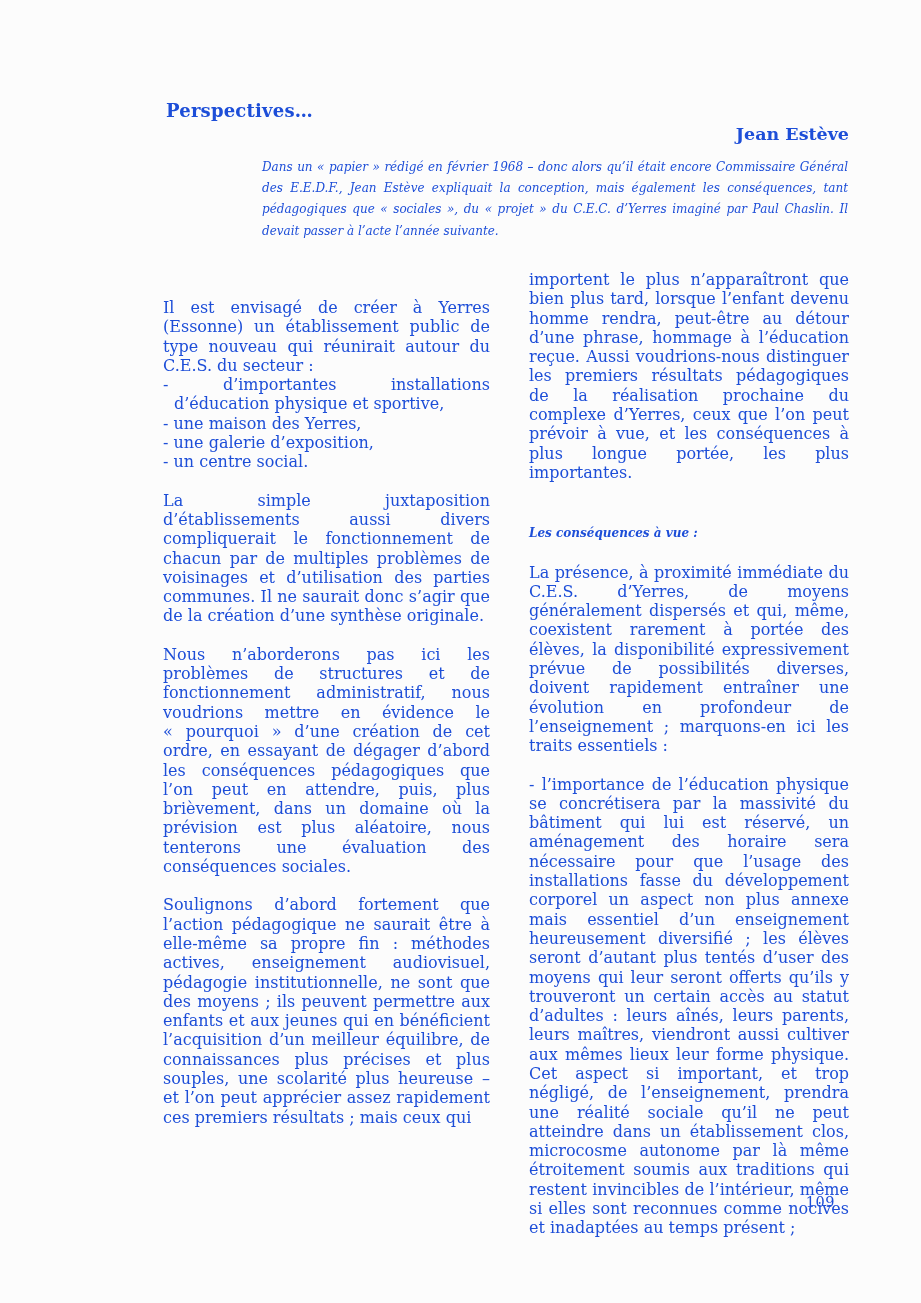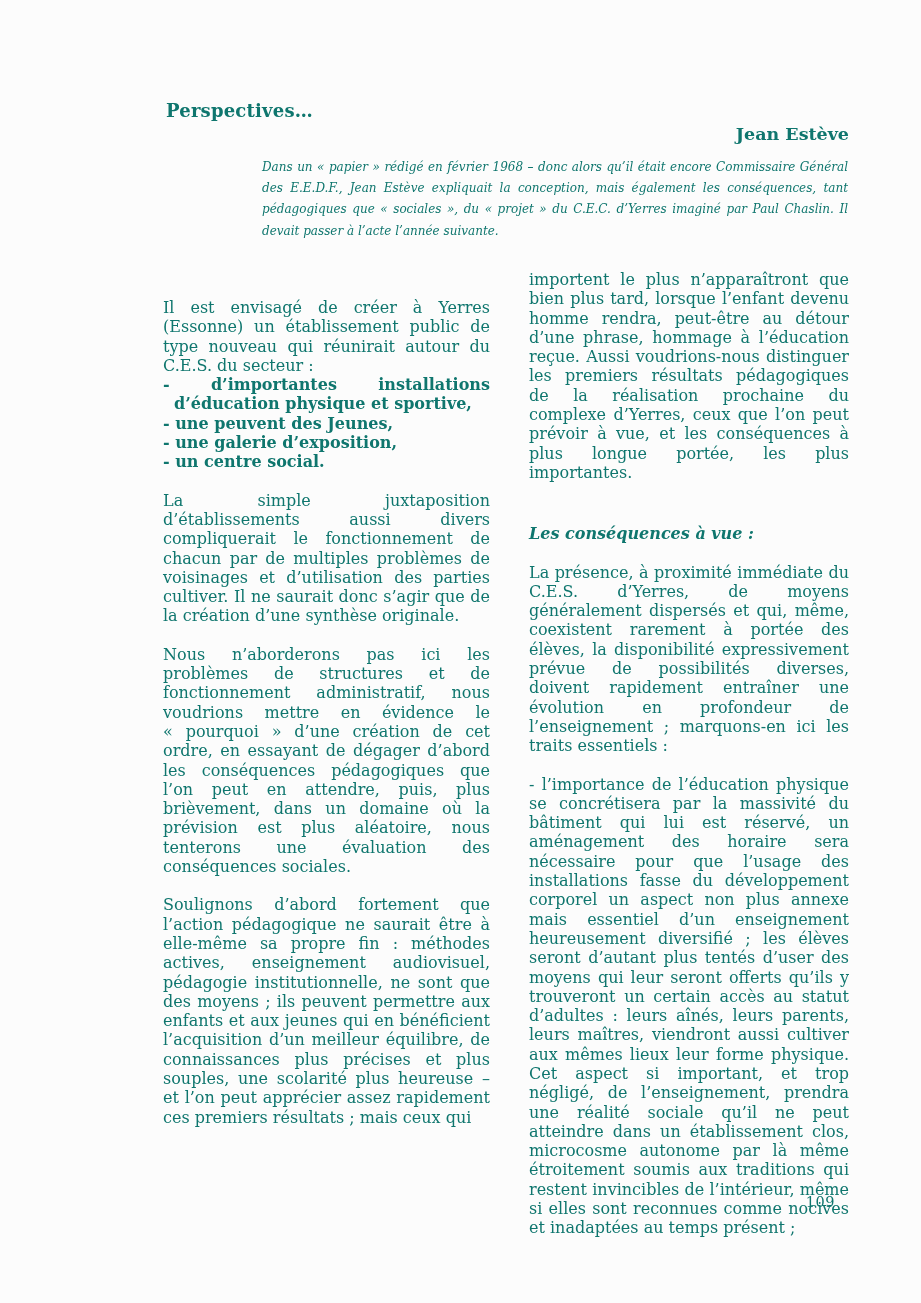--- a/index.html
+++ b/index.html
@@ -5,21 +5,21 @@
   html, body {
     margin: 0;
     padding: 0;
     background: #e9e9e9;
   }
   .page {
     position: relative;
     width: 921px;
     height: 1303px;
     background: #fcfcfc;
-    color: #0f766e;
+    color: #1d4ed8;
     font-family: "DejaVu Serif", "Liberation Serif", serif;
     overflow: hidden;
   }
   .title {
     position: absolute;
     left: 166px;
     top: 100px;
     font-size: 18px;
     font-weight: 700;
     letter-spacing: 0.2px;
@@ -48,28 +48,28 @@
     font-size: 16px;
     line-height: 19.3px;
     text-align: justify;
   }
   .col-left  { left: 163px; width: 327px; }
   .col-right { left: 529px; width: 320px; }
   .col p {
     margin: 0 0 19px 0;
   }
   .col p.p-tight { margin-bottom: 0; margin-top: 28px; }
-  .facilities-list { margin: 0 0 19px 0; font-weight: bold; }
+  .facilities-list { margin: 0 0 19px 0; }
   .list-item {
     padding-left: 11px;
     text-indent: -11px;
     text-align: justify;
   }
   .section-heading {
-    font-size: 16px;
+    font-size: 12px;
     line-height: 19.3px;
     font-weight: 700;
     margin: 42px 0 19px 0;
   }
   .section-heading.italic { font-style: italic; }
   .page-number {
     position: absolute;
     top: 1194px;
     right: 86px;
     font-size: 14.5px;
@@ -85,26 +85,26 @@
 
   <div class="author">Jean Estève</div>
 
   <div class="intro">Dans un «&nbsp;papier&nbsp;» rédigé en février 1968 – donc alors qu’il était encore Commissaire Général des E.E.D.F., Jean Estève expliquait la conception, mais également les conséquences, tant pédagogiques que «&nbsp;sociales&nbsp;», du «&nbsp;projet&nbsp;» du C.E.C. d’Yerres imaginé par Paul Chaslin. Il devait passer à l’acte l’année suivante.</div>
 
   <div class="col col-left">
     <p class="p-tight">Il est envisagé de créer à Yerres (Essonne) un établissement public de type nouveau qui réunirait autour du C.E.S. du secteur&nbsp;:</p>
 
     <div class="facilities-list">
       <div class="list-item">- d’importantes installations d’éducation physique et sportive,</div>
-      <div class="list-item">- une peuvent des Jeunes,</div>
+      <div class="list-item">- une maison des Yerres,</div>
       <div class="list-item">- une galerie d’exposition,</div>
       <div class="list-item">- un centre social.</div>
     </div>
 
-    <p>La simple juxtaposition d’établissements aussi divers compliquerait le fonctionnement de chacun par de multiples problèmes de voisinages et d’utilisation des parties cultiver. Il ne saurait donc s’agir que de la création d’une synthèse originale.</p>
+    <p>La simple juxtaposition d’établissements aussi divers compliquerait le fonctionnement de chacun par de multiples problèmes de voisinages et d’utilisation des parties communes. Il ne saurait donc s’agir que de la création d’une synthèse originale.</p>
 
     <p>Nous n’aborderons pas ici les problèmes de structures et de fonctionnement administratif, nous voudrions mettre en évidence le «&nbsp;pourquoi&nbsp;» d’une création de cet ordre, en essayant de dégager d’abord les conséquences pédagogiques que l’on peut en attendre, puis, plus brièvement, dans un domaine où la prévision est plus aléatoire, nous tenterons une évaluation des conséquences sociales.</p>
 
 
     <p>Soulignons d’abord fortement que l’action pédagogique ne saurait être à elle-même sa propre fin&nbsp;: méthodes actives, enseignement audiovisuel, pédagogie institutionnelle, ne sont que des moyens&nbsp;; ils peuvent permettre aux enfants et aux jeunes qui en bénéficient l’acquisition d’un meilleur équilibre, de connaissances plus précises et plus souples, une scolarité plus heureuse – et l’on peut apprécier assez rapidement ces premiers résultats&nbsp;; mais ceux qui</p>
   </div>
 
   <div class="col col-right">
     <p>importent le plus n’apparaîtront que bien plus tard, lorsque l’enfant devenu homme rendra, peut-être au détour d’une phrase, hommage à l’éducation reçue. Aussi voudrions-nous distinguer les premiers résultats pédagogiques de la réalisation prochaine du complexe d’Yerres, ceux que l’on peut prévoir à vue, et les conséquences à plus longue portée, les plus importantes.</p>
 

